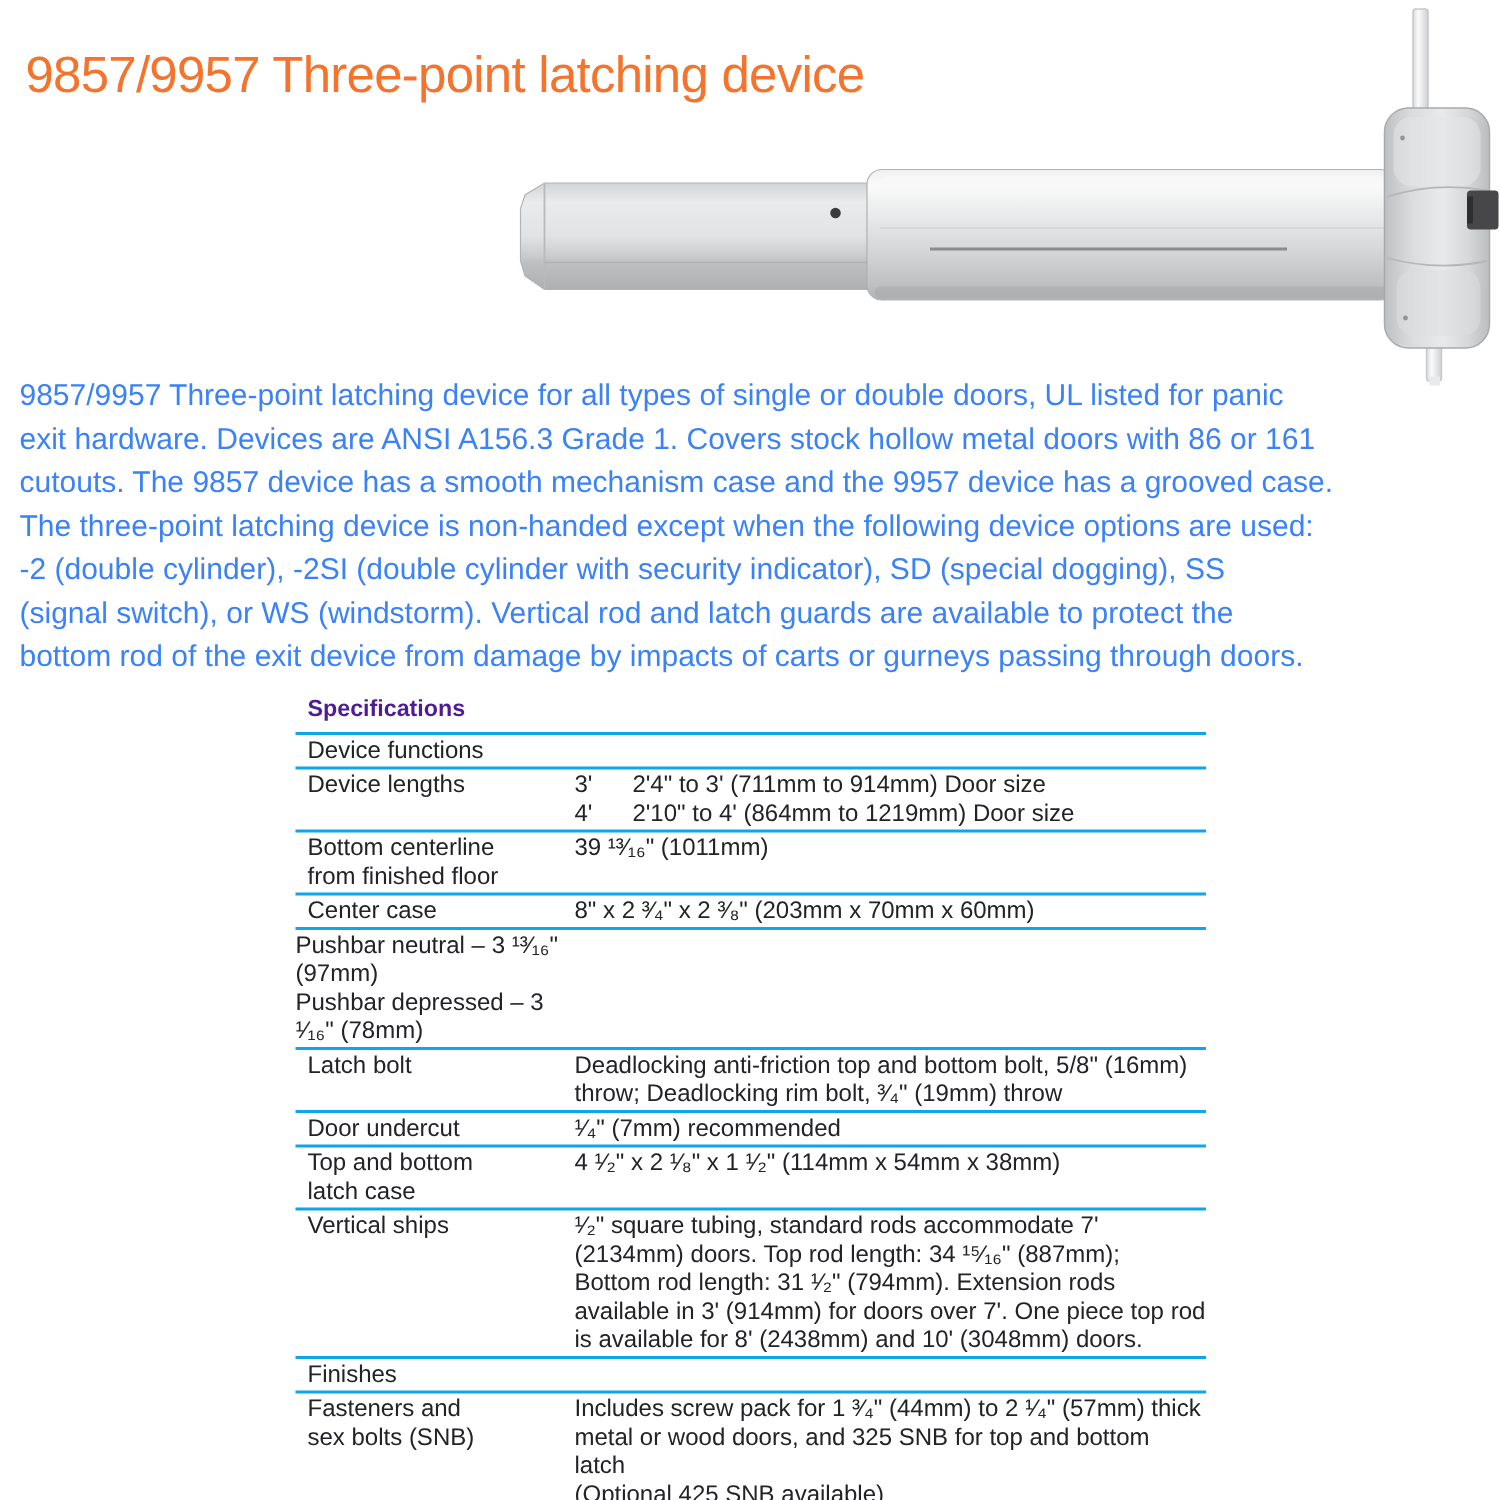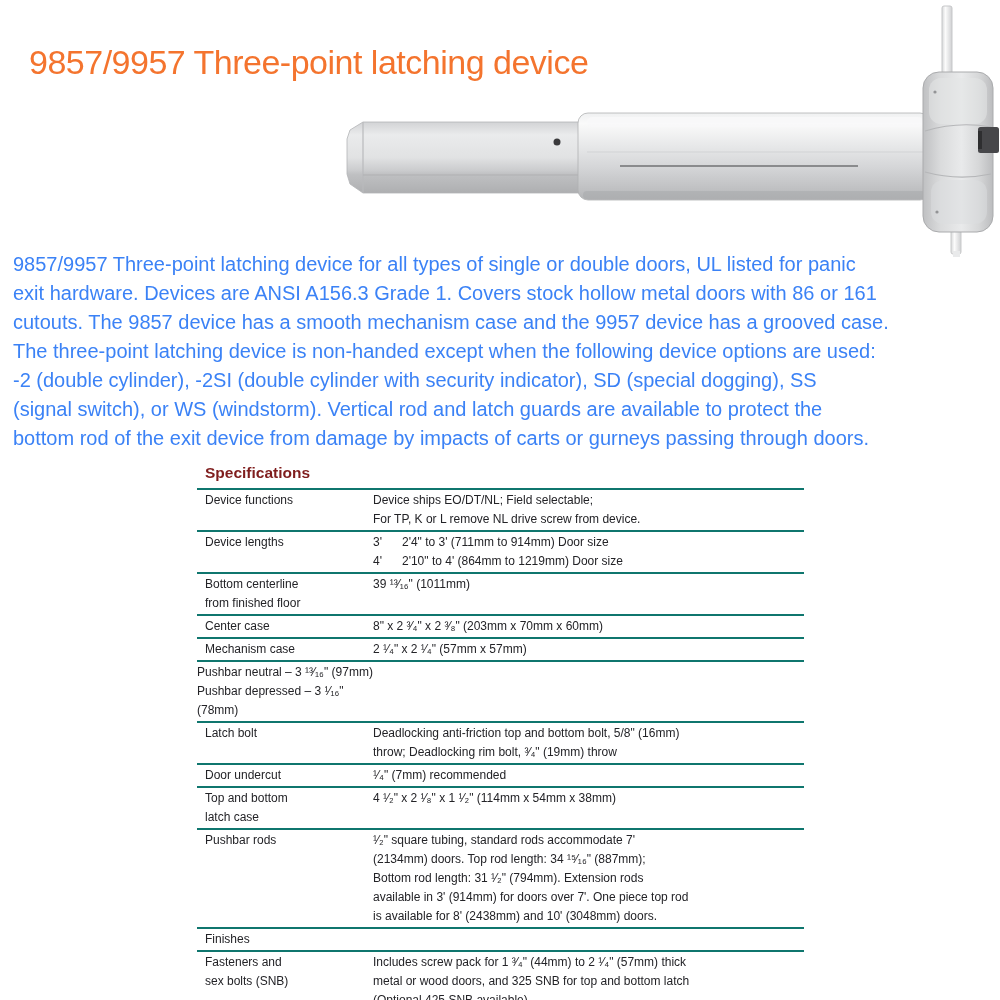--- a/index.html
+++ b/index.html
@@ -2,45 +2,45 @@
 <html><head>
 <meta charset="utf-8">
 <style>
   html,body{margin:0;padding:0;}
   body{
     width:1000px;height:1000px;position:relative;overflow:hidden;
     background:#ffffff;color:#232327;
     font-family:"Liberation Sans","DejaVu Sans",sans-serif;
   }
   .page-title{
-    position:absolute;left:13px;top:27px;margin:16px;
+    position:absolute;left:13px;top:27px;margin:4px;
     font-size:34px;font-weight:400;letter-spacing:-0.5px;
     color:#f4742e;white-space:nowrap;
   }
   .product-image{
     position:absolute;left:345px;top:0;width:655px;height:258px;
   }
   .description{
     position:absolute;left:13px;top:250px;width:980px;margin:0;
     font-size:20px;line-height:29px;white-space:pre-line;color:#3b82f6;
   }
   .specs{
     position:absolute;left:197px;top:464px;width:607px;
   }
   .specs-heading{
     margin:0 0 6px 0;padding-left:8px;
-    font-size:15.5px;font-weight:700;color:#7f1d1d;
+    font-size:15.5px;font-weight:700;color:#4c1d95;
   }
   .spec-table{
     width:100%;border-bottom:2px solid #4b4b4d;
   }
   .spec-row{
     display:grid;grid-template-columns:176px 1fr;
-    border-top:2px solid #0f766e;
-    font-size:12px;line-height:19px;padding:0;
+    border-top:2px solid #0ea5e9;
+    font-size:16px;line-height:19px;padding:0;gap:10px;
   }
   .spec-label{
     padding:1px 6px 1px 8px;white-space:pre-line;
   }
   .spec-value{
     padding:1px 0;white-space:pre-wrap;
   }
 </style>
 </head>
 <body>
@@ -116,61 +116,55 @@
 The three-point latching device is non-handed except when the following device options are used:
 -2 (double cylinder), -2SI (double cylinder with security indicator), SD (special dogging), SS
 (signal switch), or WS (windstorm). Vertical rod and latch guards are available to protect the
 bottom rod of the exit device from damage by impacts of carts or gurneys passing through doors.</p>
 
 <section class="specs">
   <h2 class="specs-heading">Specifications</h2>
   <div class="spec-table">
     <div class="spec-row">
       <div class="spec-label">Device functions</div>
-      <div class="spec-value">Device ships EO/DT/NL; Field selectable;
-For TP, K or L remove NL drive screw from device.</div>
     </div>
     <div class="spec-row">
       <div class="spec-label">Device lengths</div>
       <div class="spec-value">3'      2'4" to 3' (711mm to 914mm) Door size
 4'      2'10" to 4' (864mm to 1219mm) Door size</div>
     </div>
     <div class="spec-row">
       <div class="spec-label">Bottom centerline
 from finished floor</div>
       <div class="spec-value">39 ¹³⁄₁₆" (1011mm)</div>
     </div>
     <div class="spec-row">
       <div class="spec-label">Center case</div>
       <div class="spec-value">8" x 2 ³⁄₄" x 2 ³⁄₈" (203mm x 70mm x 60mm)</div>
-    </div>
-    <div class="spec-row">
-      <div class="spec-label">Mechanism case</div>
-      <div class="spec-value">2 ¹⁄₄" x 2 ¹⁄₄" (57mm x 57mm)</div>
     </div>
     <div class="spec-row">
       <div class="spec-value">Pushbar neutral – 3 ¹³⁄₁₆" (97mm)
 Pushbar depressed – 3 ¹⁄₁₆" (78mm)</div>
     </div>
     <div class="spec-row">
       <div class="spec-label">Latch bolt</div>
       <div class="spec-value">Deadlocking anti-friction top and bottom bolt, 5/8" (16mm)
 throw; Deadlocking rim bolt, ³⁄₄" (19mm) throw</div>
     </div>
     <div class="spec-row">
       <div class="spec-label">Door undercut</div>
       <div class="spec-value">¹⁄₄" (7mm) recommended</div>
     </div>
     <div class="spec-row">
       <div class="spec-label">Top and bottom
 latch case</div>
       <div class="spec-value">4 ¹⁄₂" x 2 ¹⁄₈" x 1 ¹⁄₂" (114mm x 54mm x 38mm)</div>
     </div>
     <div class="spec-row">
-      <div class="spec-label">Pushbar rods</div>
+      <div class="spec-label">Vertical ships</div>
       <div class="spec-value">¹⁄₂" square tubing, standard rods accommodate 7'
 (2134mm) doors. Top rod length: 34 ¹⁵⁄₁₆" (887mm);
 Bottom rod length: 31 ¹⁄₂" (794mm). Extension rods
 available in 3' (914mm) for doors over 7'. One piece top rod
 is available for 8' (2438mm) and 10' (3048mm) doors.</div>
     </div>
     <div class="spec-row">
       <div class="spec-label">Finishes</div>
     </div>
     <div class="spec-row">

